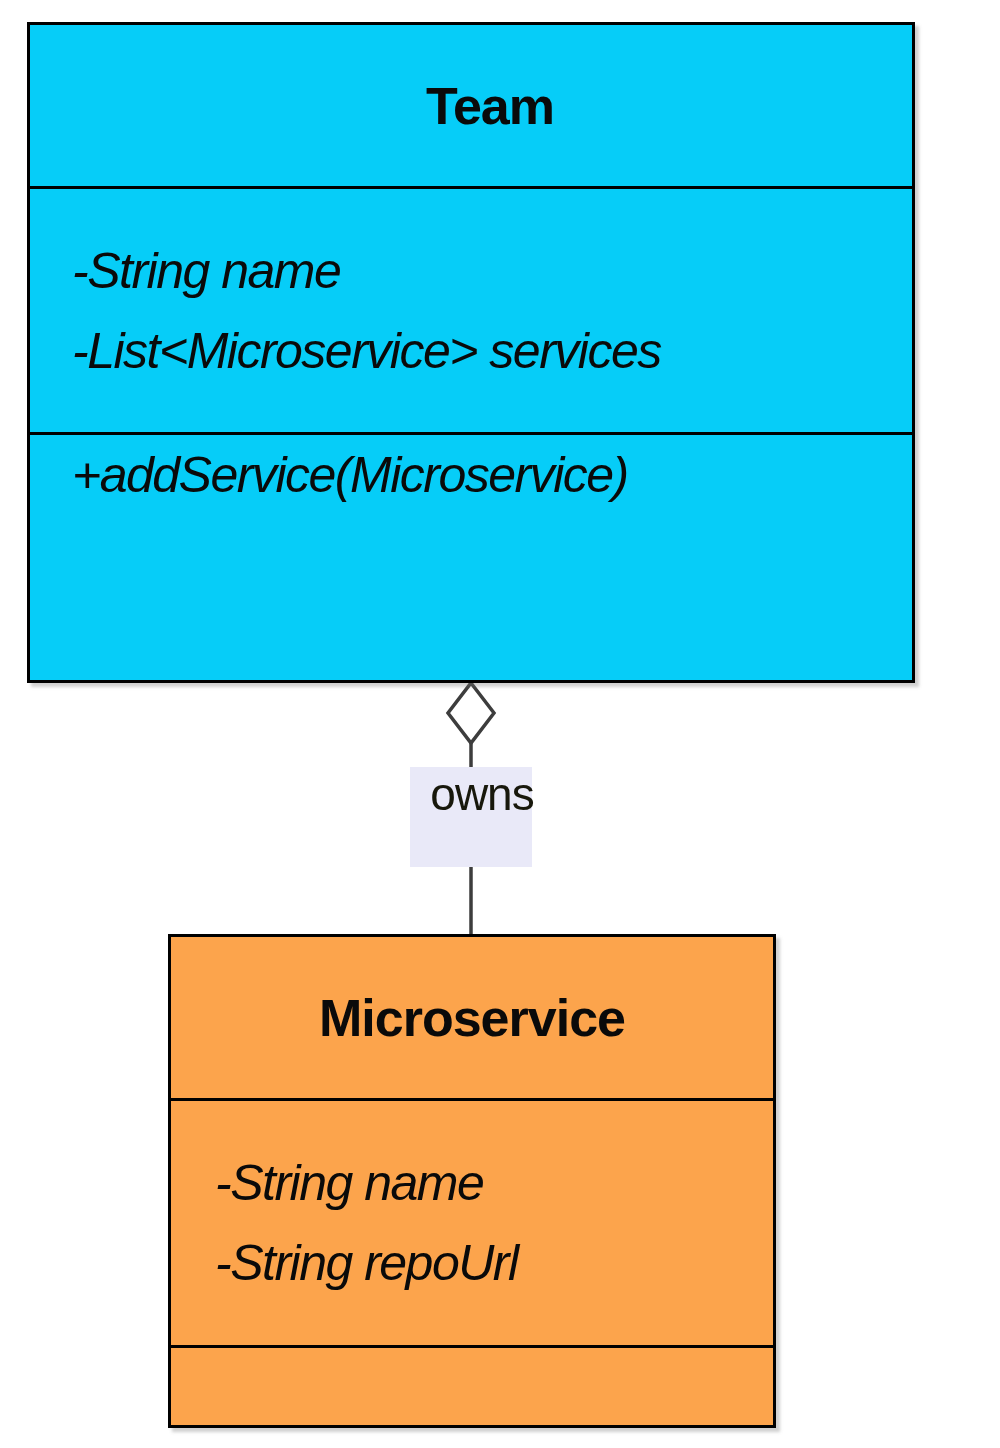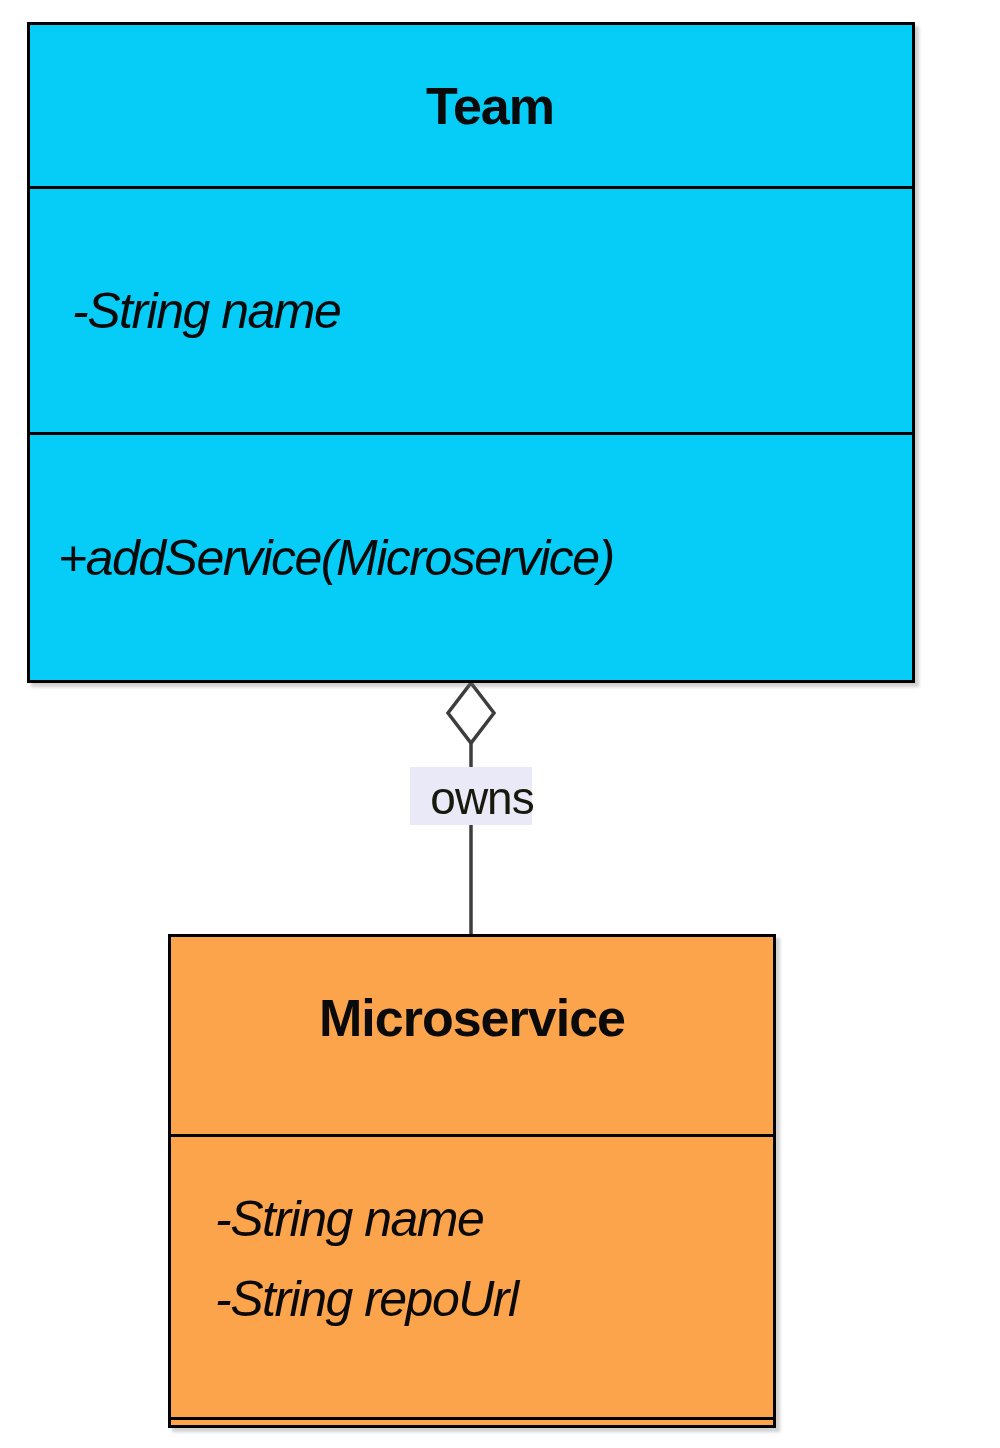--- a/index.html
+++ b/index.html
@@ -44,43 +44,43 @@
     border-top: 3px solid var(--border);
     font-size: 50px;
     letter-spacing: -1.5px;
     font-style: italic;
   }
   .member-row { line-height: 80px; white-space: nowrap; }
 
   #team-class { left: 27px; top: 22px; width: 888px; height: 661px; background: var(--team-fill); }
   #team-class .name-compartment { height: 161px; margin-left: 38px; }
   #team-class .member-compartment.attrs { height: 246px; padding-left: 42px; }
-  #team-class .member-compartment.methods { flex: 1; padding-left: 28px; }
+  #team-class .member-compartment.methods { flex: 1; padding-left: 42px; justify-content: space-between; }
 
-  #microservice-class { left: 168px; top: 934px; width: 608px; height: 494px; background: var(--microservice-fill); gap: 36px; }
+  #microservice-class { left: 168px; top: 934px; width: 608px; height: 494px; background: var(--microservice-fill); }
   #microservice-class .name-compartment { height: 161px; }
   #microservice-class .member-compartment.attrs { height: 247px; padding-left: 44px; }
   #microservice-class .member-compartment.methods { flex: 1; }
 
   #connector-svg {
     position: absolute;
     left: 0; top: 0;
     width: 1000px; height: 1448px;
     pointer-events: none;
   }
   #connector-svg .connector-line { stroke: var(--line); stroke-width: 3.5; }
   #connector-svg .diamond { fill: #ffffff; stroke: var(--line); stroke-width: 3.5; }
 
   #relationship-label {
     position: absolute;
     left: 410px; top: 767px;
-    width: 122px; height: 58px;
+    width: 122px; height: 100px;
     background: var(--label-bg);
     display: flex;
-    align-items: flex-end;
+    align-items: flex-start;
     justify-content: center;
     font-size: 46px;
     letter-spacing: -1px;
     color: #18180c;
     padding-left: 22px;
   }
 </style>
 </head>
 <body>
 
@@ -90,20 +90,21 @@
     <line class="connector-line" x1="471" y1="730" x2="471" y2="934"></line>
     <polygon class="diamond" points="471,683 494,713 471,743 448,713"></polygon>
   </svg>
 
   <div class="uml-class" id="team-class">
     <div class="compartment name-compartment">
       <span>Team</span>
     </div>
     <div class="compartment member-compartment attrs">
       <div class="member-row">-String name</div>
+      <div class="member-row">-List&lt;Microservice&gt; services</div>
     </div>
     <div class="compartment member-compartment methods">
       <div class="member-row">+addService(Microservice)</div>
     </div>
   </div>
 
   <div id="relationship-label">
     <span>owns</span>
   </div>
 

